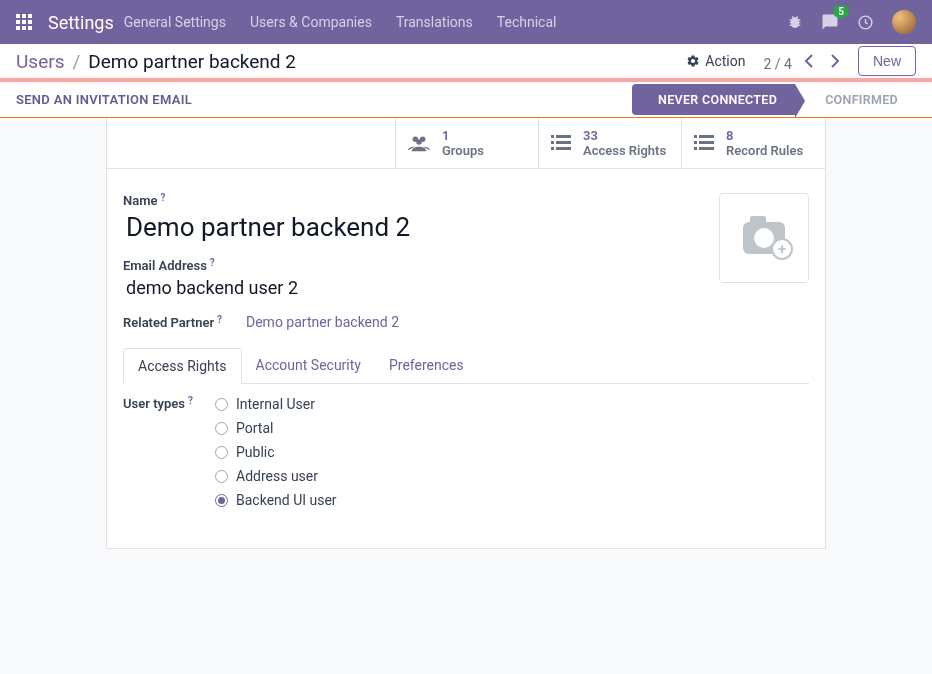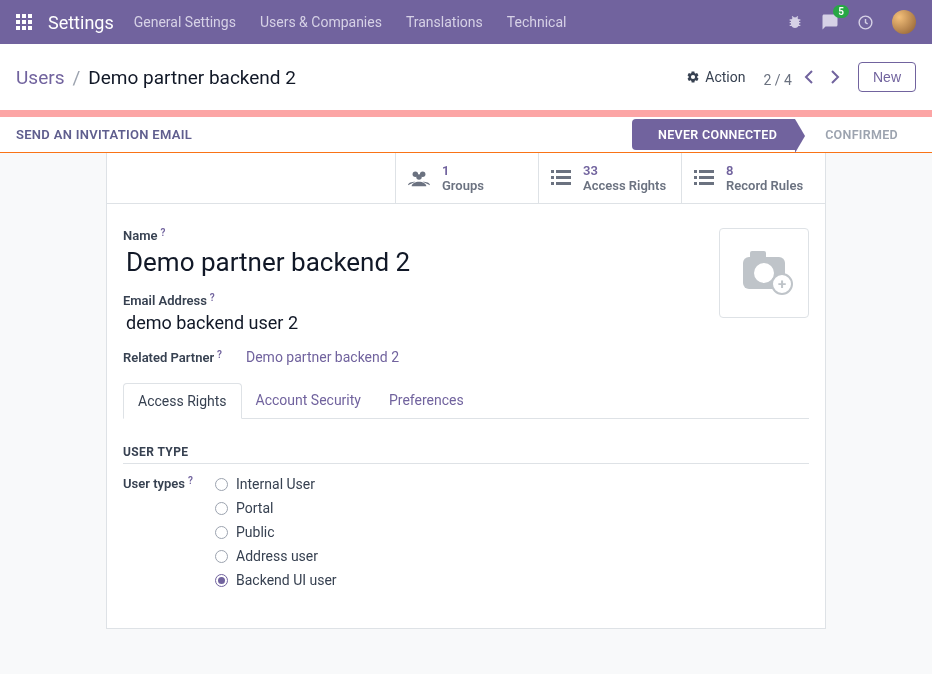--- a/index.html
+++ b/index.html
@@ -2,30 +2,30 @@
 <html><head>
 <meta charset="utf-8">
 <style>
 * { box-sizing: border-box; margin: 0; padding: 0; }
 body { font-family: -apple-system, BlinkMacSystemFont, "Segoe UI", Roboto, Helvetica, Arial, sans-serif; font-size: 14px; color: #374151; background: #f8f9fa; width: 932px; height: 674px; overflow: hidden; }
 
 
 .navbar { background: #71639e; color: #fff; height: 44px; display: flex; align-items: center; padding: 0 16px; }
 .apps-icon { display: grid; grid-template-columns: repeat(3, 4px); grid-template-rows: repeat(3, 4px); gap: 2px; margin-right: 16px; cursor: pointer; }
 .apps-icon span { background: #fff; width: 4px; height: 4px; }
-.navbar-brand { font-size: 18px; font-weight: 400; margin-right: 20px; color: #fff; }
+.navbar-brand { font-size: 18px; font-weight: 400; margin-right: 10px; color: #fff; }
 .navbar-menu { display: flex; gap: 24px; flex: 1; }
 .navbar-menu a { color: #d6d1e6; text-decoration: none; font-size: 14px; cursor: pointer; }
 .navbar-right { display: flex; align-items: center; gap: 18px; }
 .navbar-right .nav-icon { color: #d6d1e6; cursor: pointer; position: relative; display: flex; align-items: center; }
 .badge { position: absolute; top: -8px; right: -10px; background: #28a745; color: #fff; font-size: 10px; border-radius: 8px; padding: 1px 5px; font-weight: 600; }
 .avatar { width: 24px; height: 24px; border-radius: 50%; background: radial-gradient(circle at 30% 30%, #f4c07a, #8a5a2e); cursor: pointer; }
 
 
-.control-bar { background: #fff; display: flex; align-items: center; padding: 18px 16px; border-bottom: 7px solid #fca5a5; }
+.control-bar { background: #fff; display: flex; align-items: center; padding: 2px 16px; border-bottom: 4px solid #fca5a5; }
 .breadcrumb { display: flex; align-items: center; gap: 8px; font-size: 19px; flex: 1; }
 .breadcrumb a { color: #71639e; text-decoration: none; cursor: pointer; }
 .breadcrumb .sep { color: #9ca3af; }
 .breadcrumb .current { color: #111827; }
 .action-btn { color: #374151; cursor: pointer; display: flex; align-items: center; gap: 5px; margin-right: 18px; font-size: 14px; }
 .pager { display: flex; align-items: flex-end; gap: 8px; margin-right: 14px; color: #6b7280; font-size: 14px; }
 .pager .arrow { color: #71639e; cursor: pointer; font-size: 16px; padding: 4px; }
 .btn-new { border: 1px solid #71639e; color: #71639e; background: #fff; padding: 6px 14px; border-radius: 4px; cursor: pointer; font-size: 14px; }
 
 
@@ -243,21 +243,20 @@
           </div>
         </div>
       </div>
 
       <div class="tabs">
         <div class="tab active">Access Rights</div>
         <div class="tab">Account Security</div>
         <div class="tab">Preferences</div>
       </div>
 
-      <div class="section-title">USER TYPE</div>
 
       <div class="field-row">
         <div class="label">
           <span>User types</span>
           <span class="help">?</span>
         </div>
         <div class="radio-group" id="user-types-group">
             <label class="radio-item">
               <input type="radio" name="user_type" class="radio" style="">
               <span>Internal User</span>

